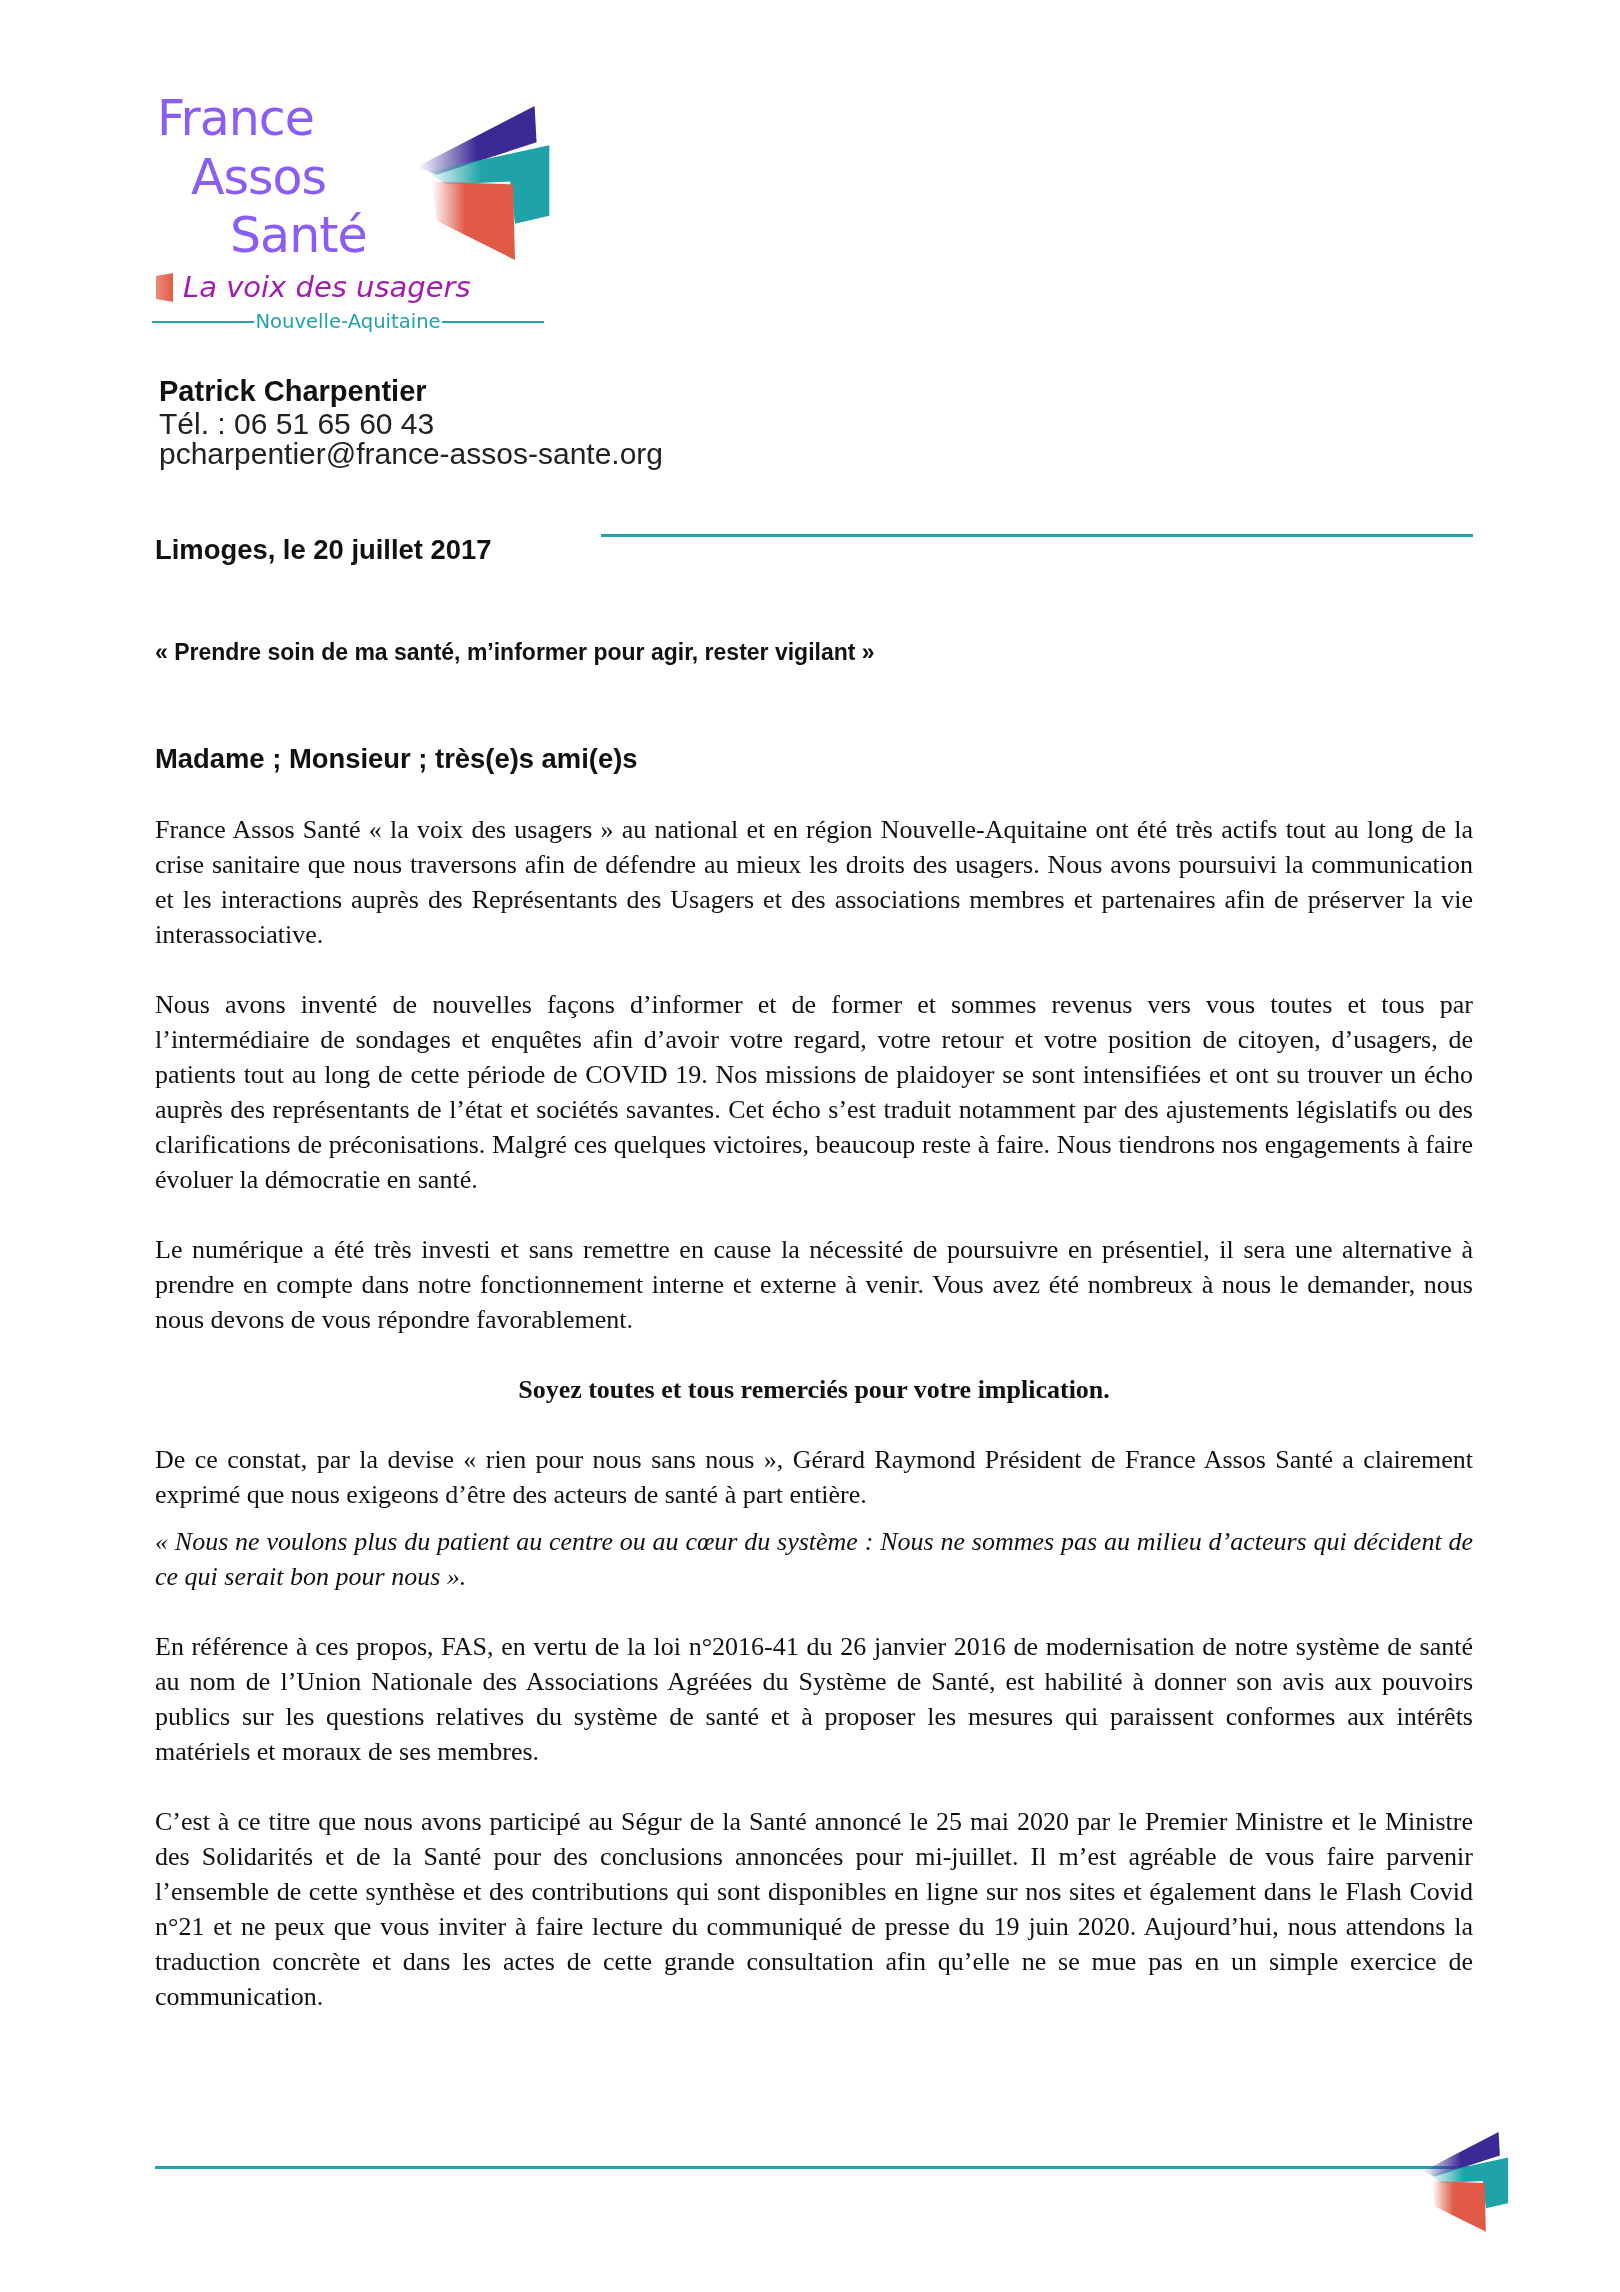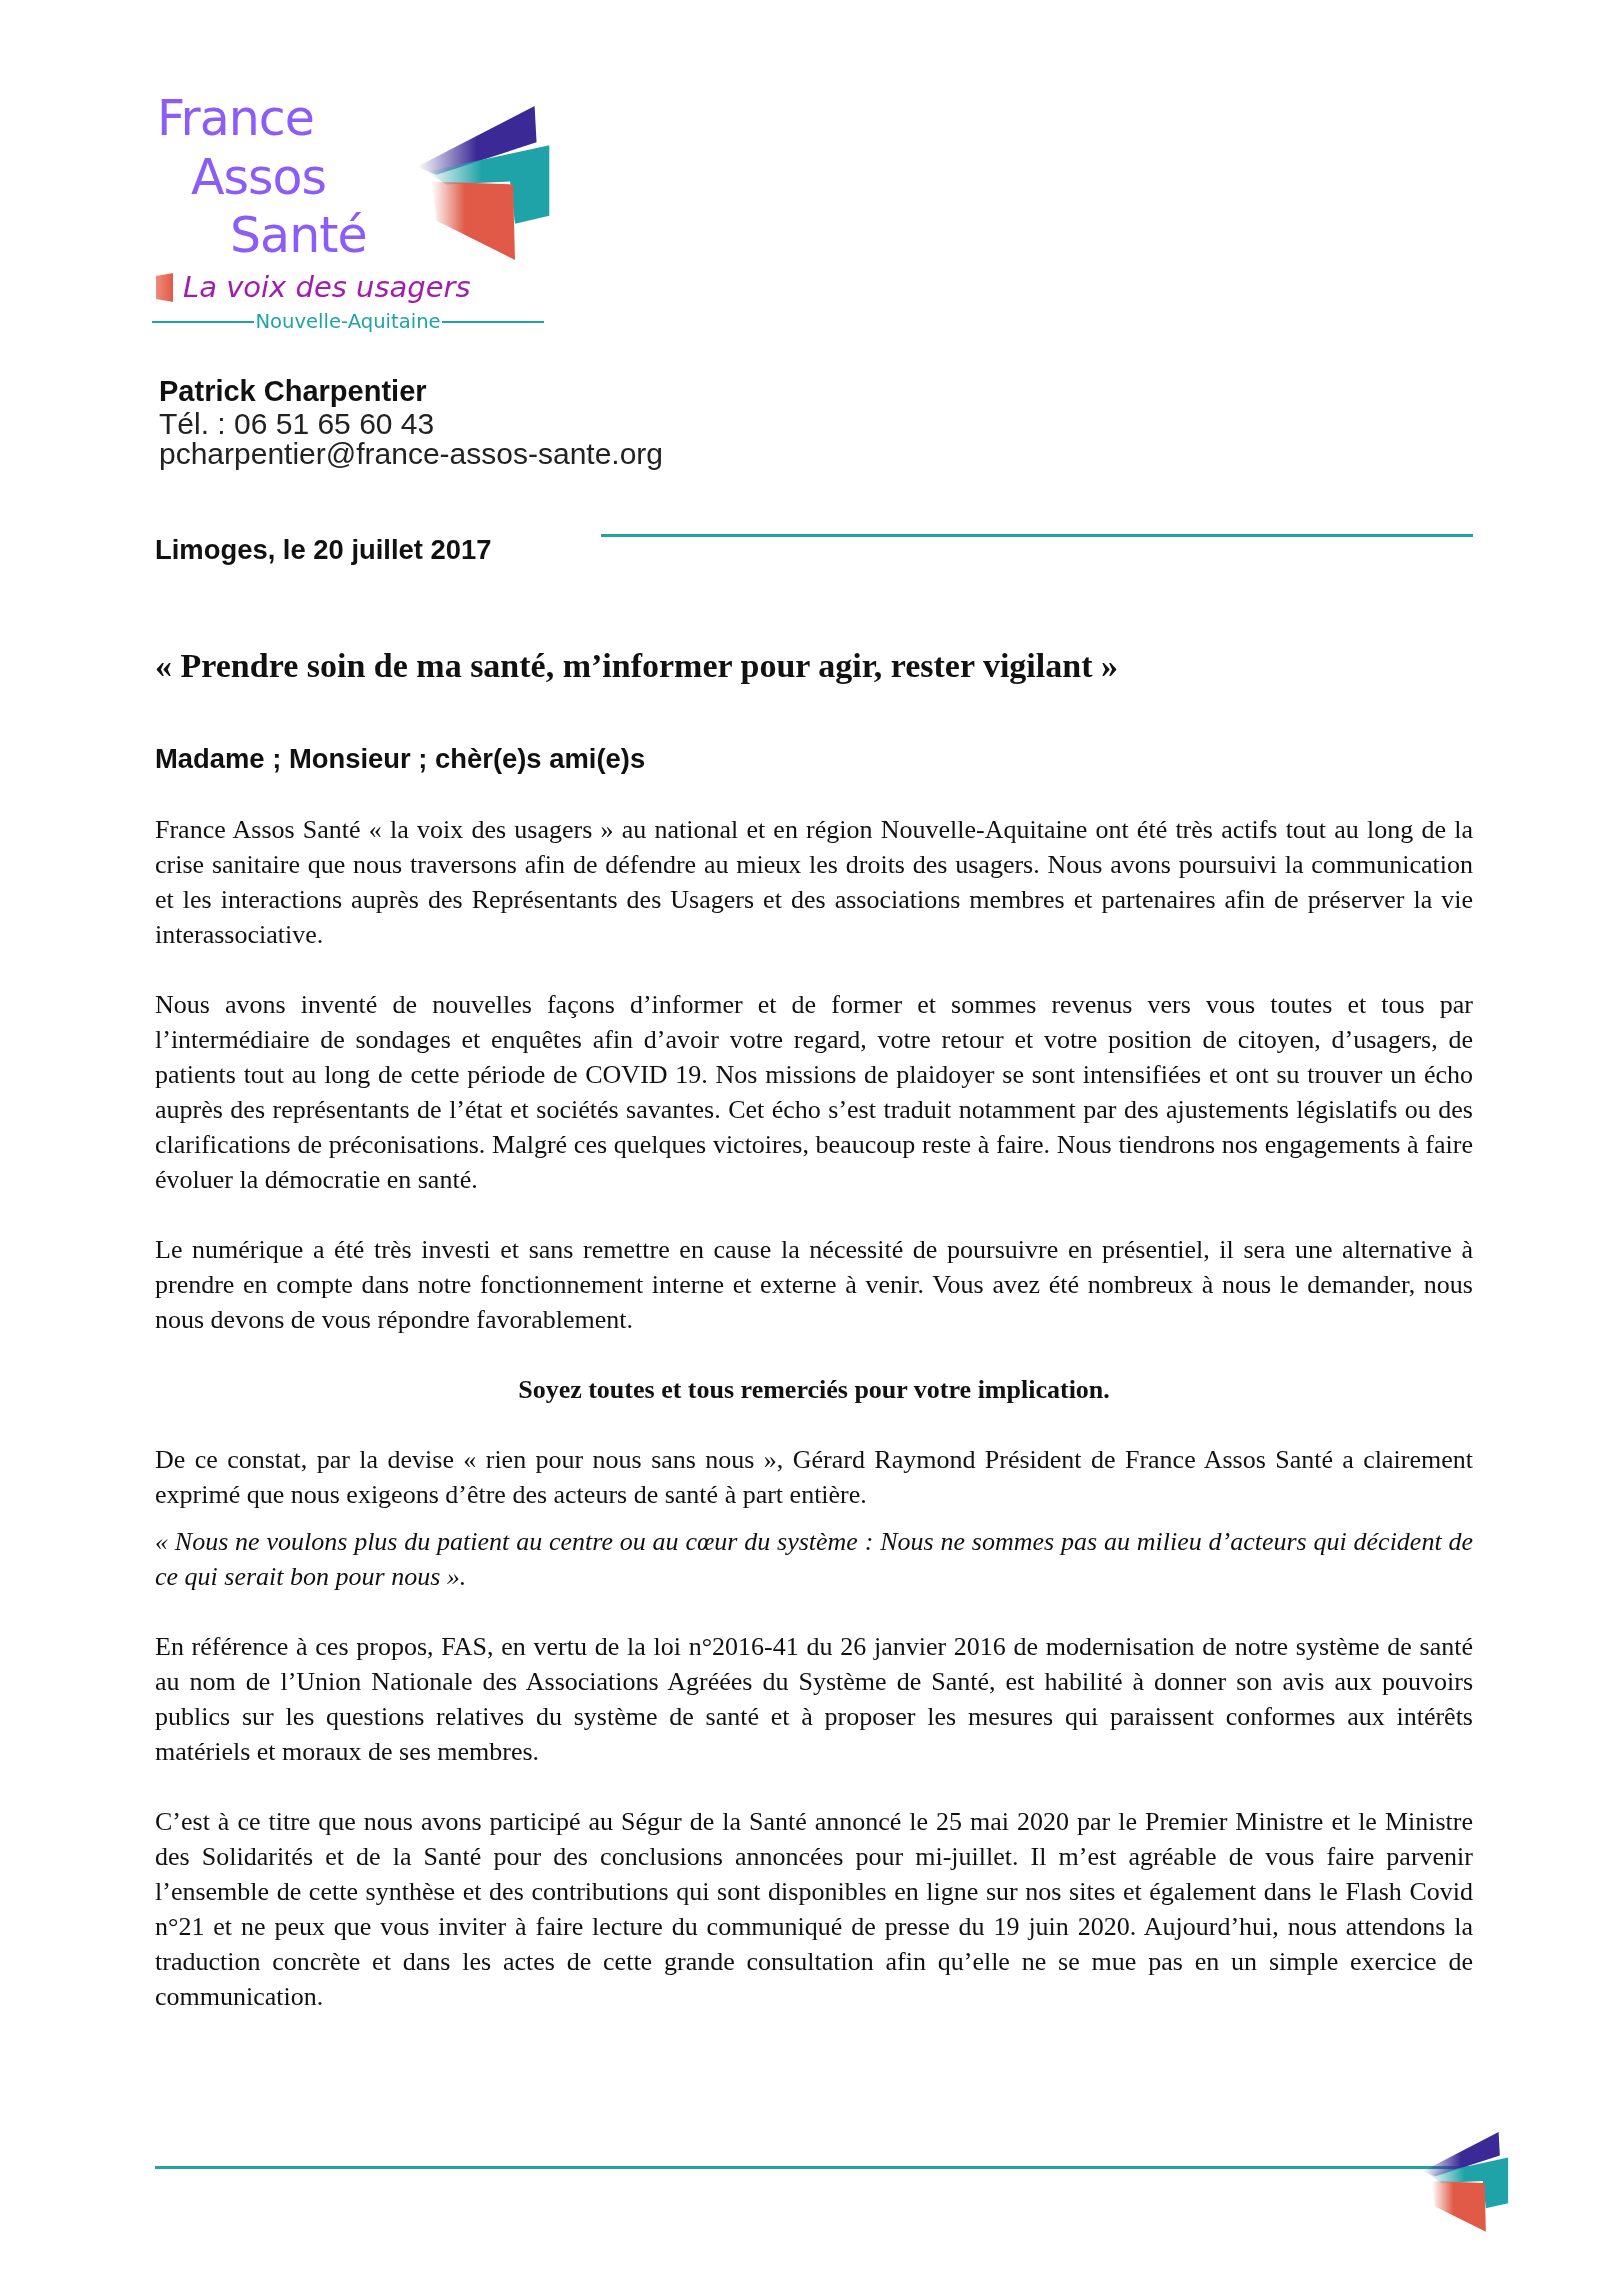--- a/index.html
+++ b/index.html
@@ -17,21 +17,21 @@
   .logo-shapes { position: absolute; left: 265px; top: 9.8px; }
 
   .sender { position: absolute; left: 159px; top: 374px; font-family: "Liberation Sans", sans-serif; }
   .sender-name { font-weight: bold; font-size: 29px; line-height: 35px; }
   .sender-line { font-size: 30px; line-height: 30px; color: #222; }
 
   .date-row { position: absolute; left: 155px; top: 534px; width: 1318px; display: flex; align-items: flex-start; gap: 32px; }
   .date-text { font-family: "Liberation Sans", sans-serif; font-weight: bold; font-size: 27.4px; white-space: nowrap; }
   .date-rule { margin-left: 78px; flex: 1; height: 2.9px; background: #1fa3a8; }
 
-  .subject { position: absolute; left: 155px; top: 639px; font-family: Liberation Serif, serif; font-weight: bold; font-size: 34px; margin-top: 8px; }
+  .subject { position: absolute; left: 155px; top: 639px; font-family: Liberation Sans, sans-serif; font-weight: bold; font-size: 23px; }
   .salutation { position: absolute; left: 155px; top: 743px; font-family: "Liberation Sans", sans-serif; font-weight: bold; font-size: 27.4px; }
 
   .body { position: absolute; left: 155px; top: 812px; width: 1318px; font-family: "Liberation Serif", serif; font-size: 26px; line-height: 35px; text-align: justify; }
   .body p { margin: 0 0 35px 0; }
   .body p.tight { margin-bottom: 12px; }
   .body p.center { text-align: center; font-weight: bold; }
   .body p.italic { font-style: italic; }
 
   .footer-rule { position: absolute; left: 155px; top: 2166px; width: 1343px; height: 2.9px; background: #1fa3a8; }
   .footer-logo { position: absolute; left: 1411px; top: 2127px; }
@@ -76,21 +76,21 @@
   <div class="sender-line">Tél. : 06 51 65 60 43</div>
   <div class="sender-line">pcharpentier@france-assos-sante.org</div>
 </div>
 
 <div class="date-row">
   <div class="date-text">Limoges, le 20 juillet 2017</div>
   <div class="date-rule"></div>
 </div>
 
 <div class="subject">« Prendre soin de ma santé, m’informer pour agir, rester vigilant »</div>
-<div class="salutation">Madame ; Monsieur ; chèr(e)s ami(e)s</div>
+<div class="salutation">Madame ; Monsieur ; très(e)s ami(e)s</div>
 
 <div class="body">
   <p>France Assos Santé « la voix des usagers » au national et en région Nouvelle-Aquitaine ont été très actifs tout au long de la crise sanitaire que nous traversons afin de défendre au mieux les droits des usagers. Nous avons poursuivi la communication et les interactions auprès des Représentants des Usagers et des associations membres et partenaires afin de préserver la vie interassociative.</p>
   <p>Nous avons inventé de nouvelles façons d’informer et de former et sommes revenus vers vous toutes et tous par l’intermédiaire de sondages et enquêtes afin d’avoir votre regard, votre retour et votre position de citoyen, d’usagers, de patients tout au long de cette période de COVID 19. Nos missions de plaidoyer se sont intensifiées et ont su trouver un écho auprès des représentants de l’état et sociétés savantes. Cet écho s’est traduit notamment par des ajustements législatifs ou des clarifications de préconisations. Malgré ces quelques victoires, beaucoup reste à faire. Nous tiendrons nos engagements à faire évoluer la démocratie en santé.</p>
   <p>Le numérique a été très investi et sans remettre en cause la nécessité de poursuivre en présentiel, il sera une alternative à prendre en compte dans notre fonctionnement interne et externe à venir. Vous avez été nombreux à nous le demander, nous nous devons de vous répondre favorablement.</p>
   <p class="center">Soyez toutes et tous remerciés pour votre implication.</p>
   <p class="tight">De ce constat, par la devise « rien pour nous sans nous », Gérard Raymond Président de France Assos Santé a clairement exprimé que nous exigeons d’être des acteurs de santé à part entière.</p>
   <p class="italic">« Nous ne voulons plus du patient au centre ou au cœur du système : Nous ne sommes pas au milieu d’acteurs qui décident de ce qui serait bon pour nous ».</p>
   <p>En référence à ces propos, FAS, en vertu de la loi n°2016-41 du 26 janvier 2016 de modernisation de notre système de santé au nom de l’Union Nationale des Associations Agréées du Système de Santé, est habilité à donner son avis aux pouvoirs publics sur les questions relatives du système de santé et à proposer les mesures qui paraissent conformes aux intérêts matériels et moraux de ses membres.</p>
   <p>C’est à ce titre que nous avons participé au Ségur de la Santé annoncé le 25 mai 2020 par le Premier Ministre et le Ministre des Solidarités et de la Santé pour des conclusions annoncées pour mi-juillet. Il m’est agréable de vous faire parvenir l’ensemble de cette synthèse et des contributions qui sont disponibles en ligne sur nos sites et également dans le Flash Covid n°21 et ne peux que vous inviter à faire lecture du communiqué de presse du 19 juin 2020. Aujourd’hui, nous attendons la traduction concrète et dans les actes de cette grande consultation afin qu’elle ne se mue pas en un simple exercice de communication.</p>

